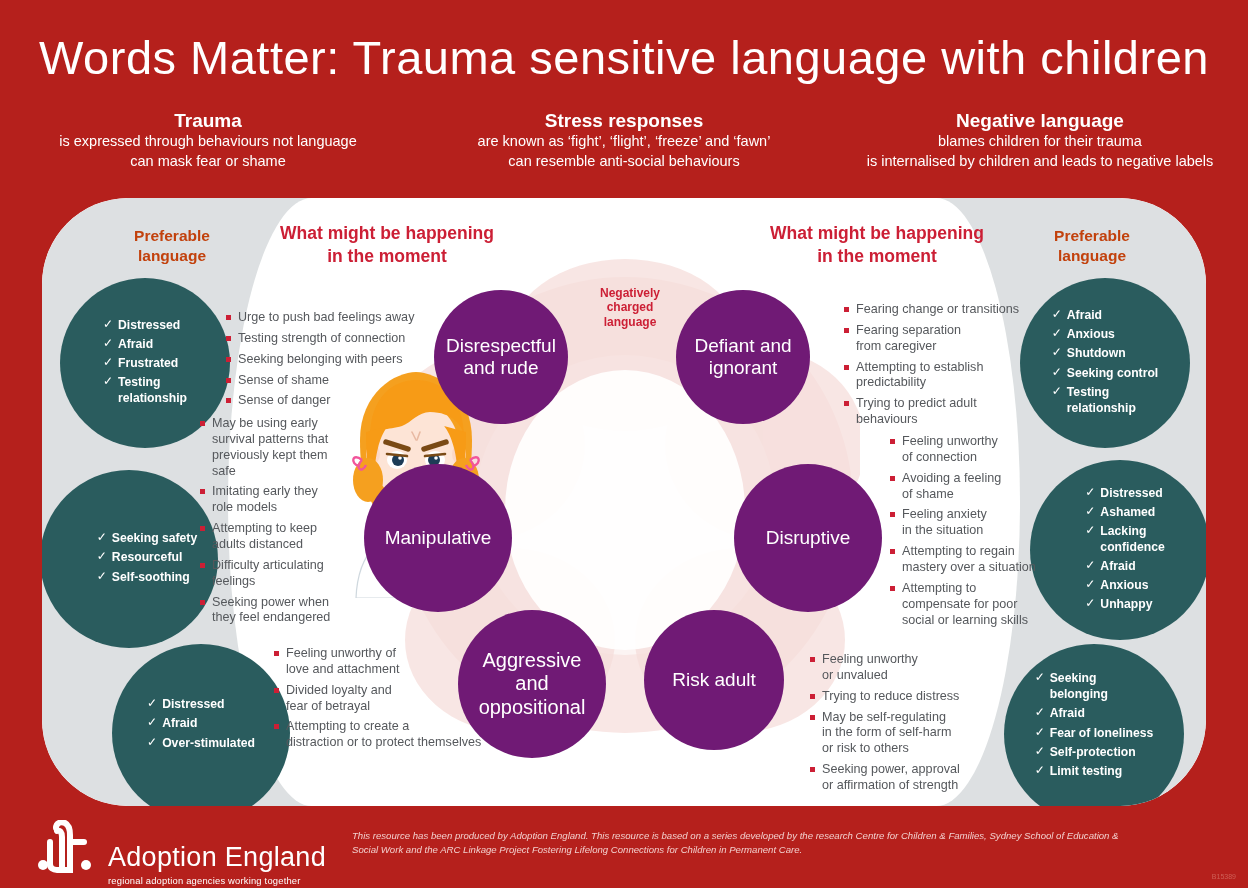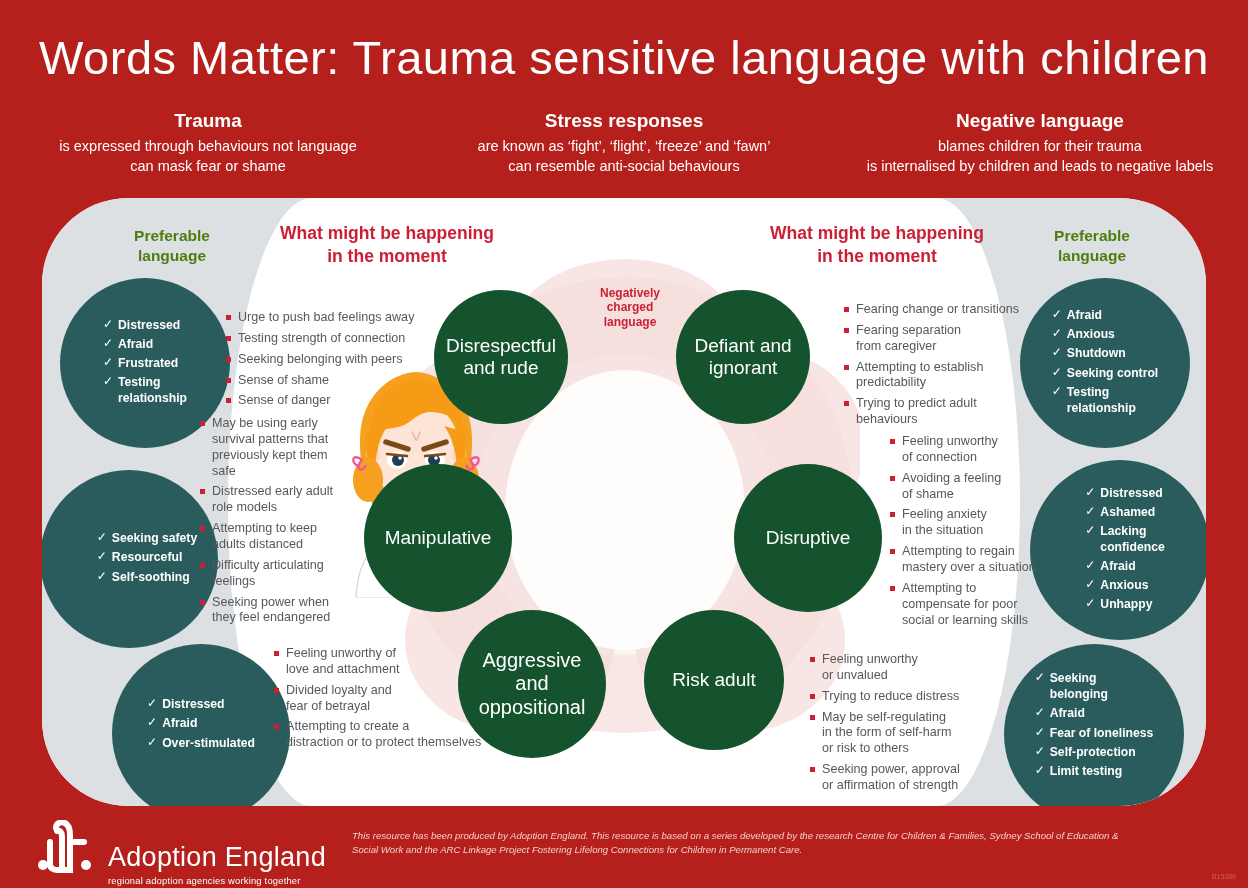--- a/index.html
+++ b/index.html
@@ -23,21 +23,21 @@
     font-size: 47px;
     font-weight: 400;
     letter-spacing: 0.5px;
     white-space: nowrap;
   }
   .header-cols {
     position: absolute; top: 110px; left: 0; width: 1248px;
     display: flex;
   }
   .hcol { flex: 1; text-align: center; color: #ffffff; padding: 0 10px; }
-  .hcol-title { font-size: 19px; font-weight: bold; margin-bottom: 5px; }
+  .hcol-title { font-size: 19px; font-weight: bold; }
   .hcol-line { font-size: 14.5px; line-height: 1.35; font-weight: 400; }
 
   
   .panel {
     position: absolute;
     left: 42px; top: 198px;
     width: 1164px; height: 608px;
     background: #ffffff;
     border-radius: 86px;
     overflow: hidden;
@@ -68,21 +68,21 @@
     width: 168px; height: 608px;
     background: #ffffff;
     border-radius: 50% / 50%;
   }
 
   
   .colhead {
     position: absolute; text-align: center; font-weight: bold; line-height: 1.3;
     z-index: 6;
   }
-  .colhead.teal { color: #4d7c0f; font-size: 15.5px; }
+  .colhead.teal { color: #c2410c; font-size: 15.5px; }
   .colhead.red  { color: #cc1f35; font-size: 17.5px; }
 
   
   .teal-circle {
     position: absolute;
     border-radius: 50%;
     background: #2a5c5e;
     color: #ffffff;
     display: flex; align-items: center; justify-content: center;
     z-index: 5;
@@ -108,21 +108,21 @@
     flex: 0 0 5px; margin-top: 5px;
   }
   .bitem .txt { white-space: pre-line; }
 
   
   .flower { position: absolute; left: 348px; top: 42px; width: 470px; height: 530px; z-index: 1; }
 
   
   .red-circle {
     position: absolute; border-radius: 50%;
-    background: #14532d; color: #ffffff;
+    background: #701a75; color: #ffffff;
     display: flex; align-items: center; justify-content: center;
     text-align: center; line-height: 1.18;
     z-index: 4;
   }
   .neg-label {
     position: absolute; z-index: 4;
     color: #cc1f35; font-weight: bold; font-size: 12px;
     text-align: center; line-height: 1.2;
   }
   .girl { position: absolute; z-index: 3; }
@@ -356,21 +356,21 @@
     <div class="blist" style="left:158px; top:218px; width:160px;">
       <div class="bitem">
           <span class="sq"></span>
           <span class="txt">May be using early
 survival patterns that
 previously kept them
 safe</span>
         </div>
       <div class="bitem">
           <span class="sq"></span>
-          <span class="txt">Distressed early adult
+          <span class="txt">Imitating early they
 role models</span>
         </div>
       <div class="bitem">
           <span class="sq"></span>
           <span class="txt">Attempting to keep
 adults distanced</span>
         </div>
       <div class="bitem">
           <span class="sq"></span>
           <span class="txt">Difficulty articulating

